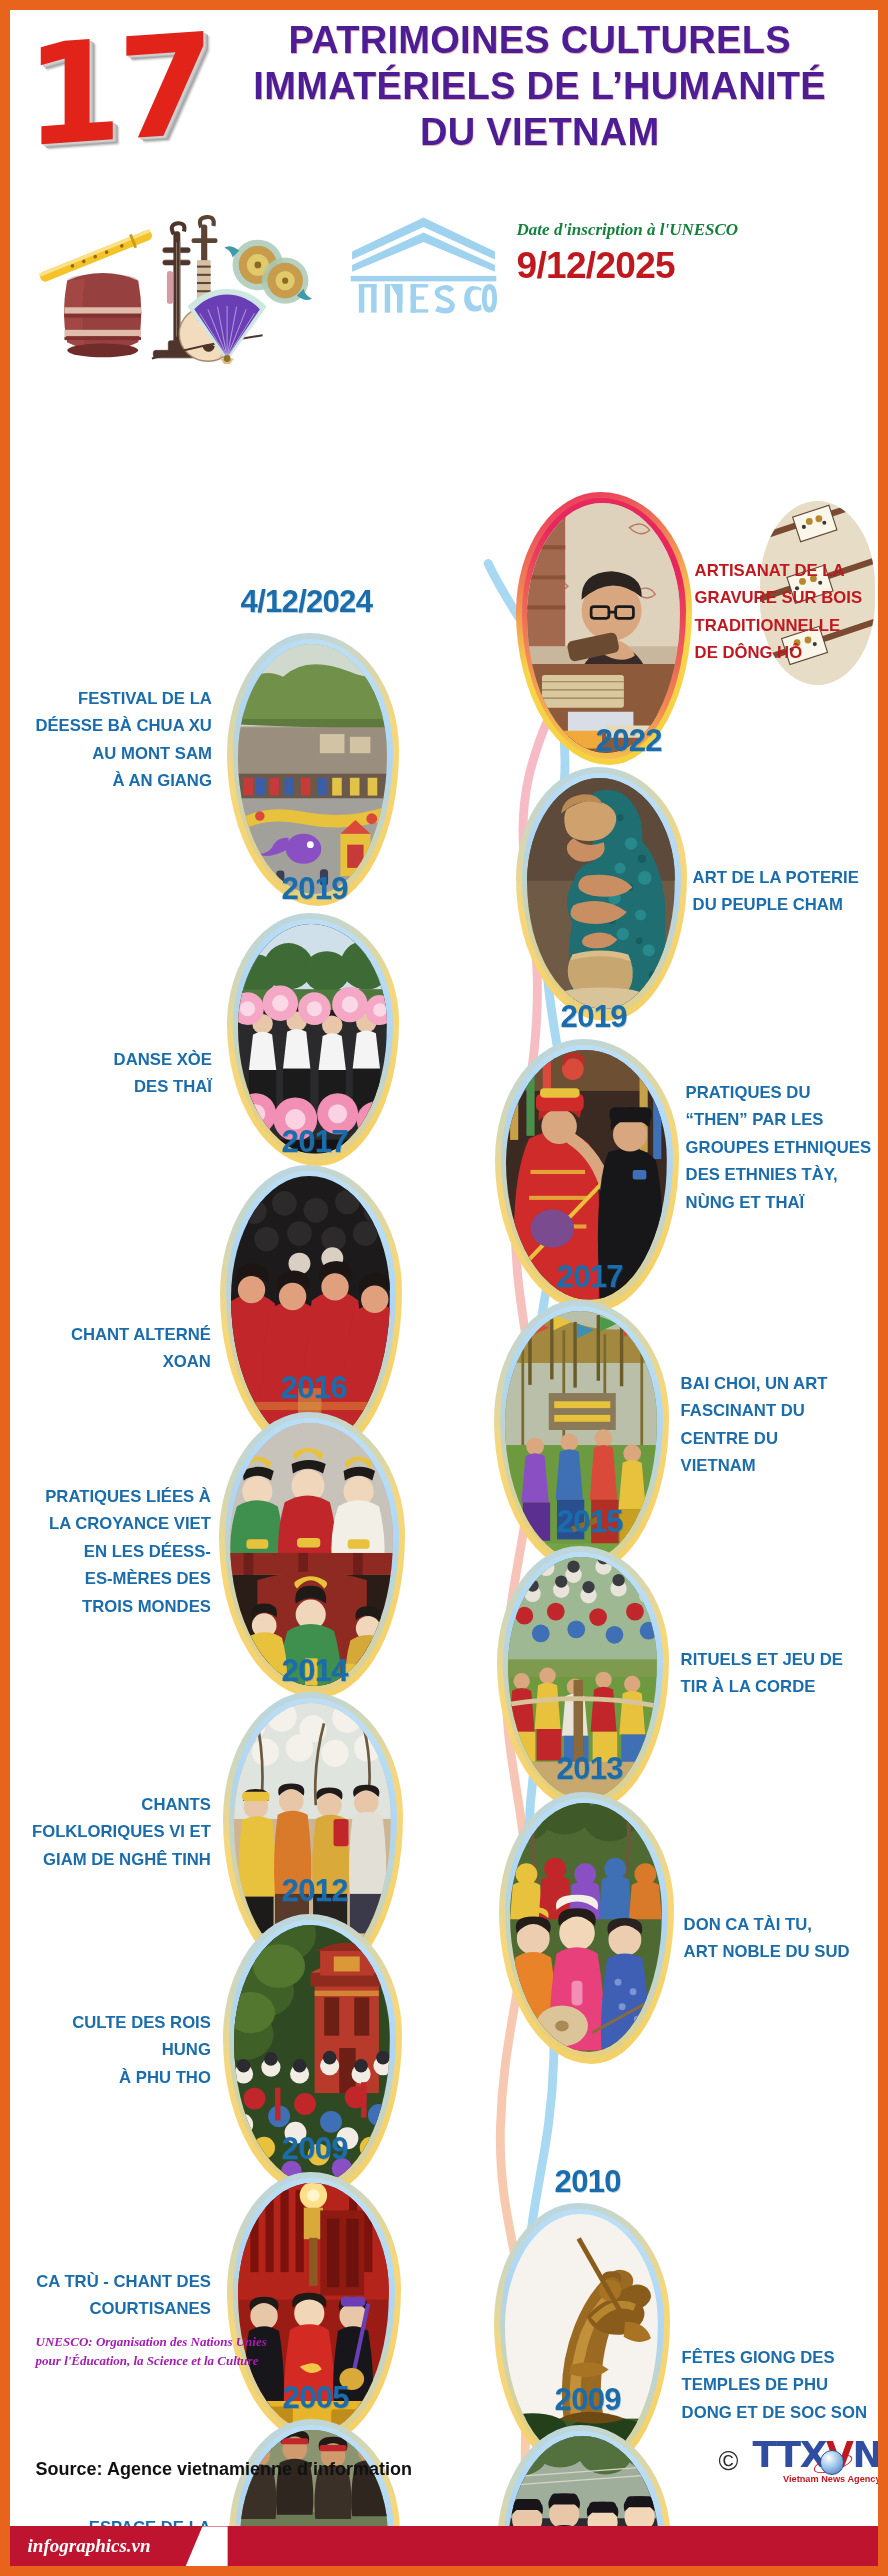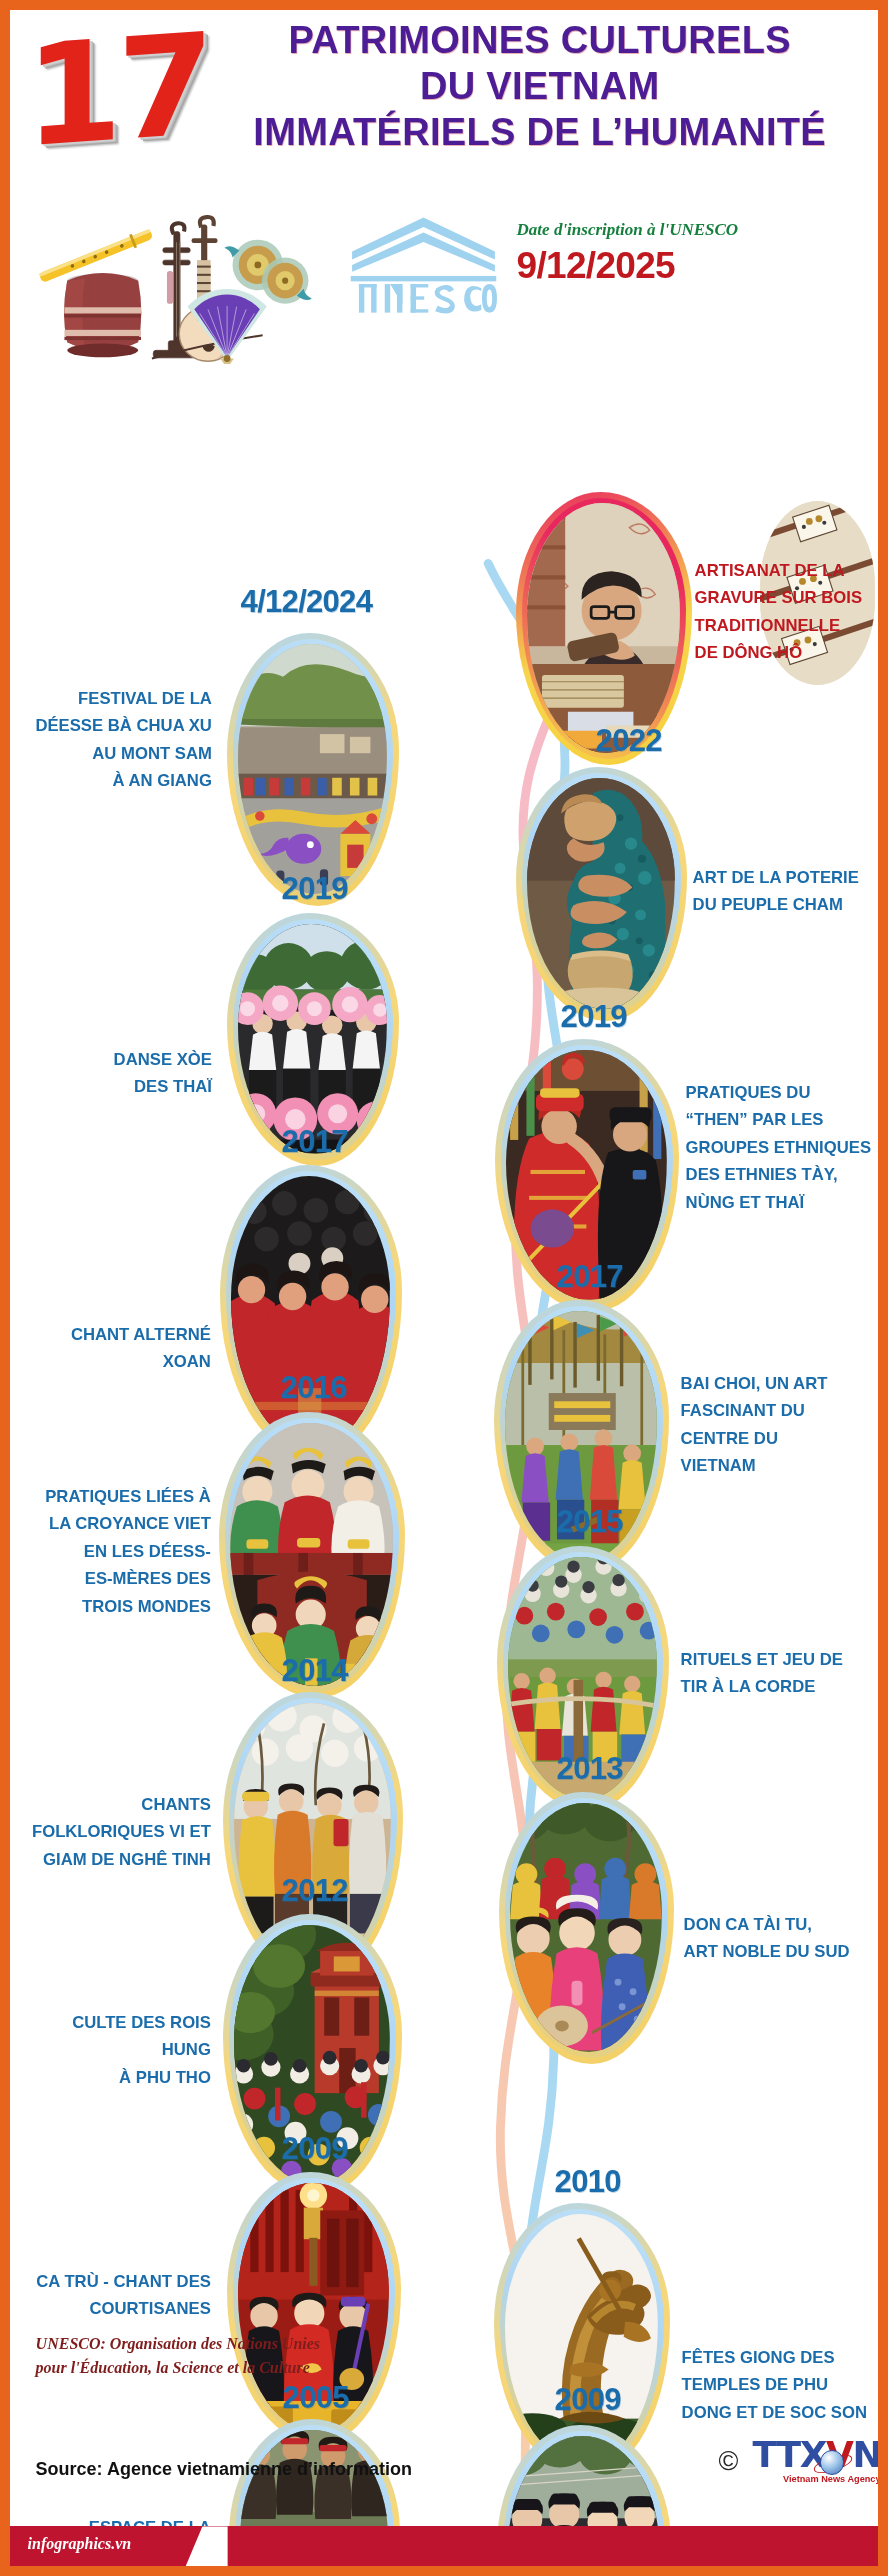--- a/index.html
+++ b/index.html
@@ -187,23 +187,23 @@
     background: #efe6d4;
   }
 
   
   .footnote {
     position: absolute;
     left: 26px;
     top: 2322px;
     font-family: "Liberation Serif", serif;
     font-style: italic;
-    font-size: 16px;
+    font-size: 13px;
     line-height: 1.5;
-    color: #7f1d1d;
+    color: #a21caf;
     font-weight: 600;
   }
   .source {
     position: absolute;
     left: 26px;
     top: 2449px;
     font-size: 18px;
     font-weight: bold;
     color: #111111;
     font-family: "Liberation Sans", sans-serif;
@@ -270,42 +270,42 @@
     background: #bf1430;
   }
   .bottom-bar .site {
     position: absolute;
     left: 18px;
     top: 8.2px;
     color: #ffffff;
     font-family: "Liberation Serif", serif;
     font-style: italic;
     font-weight: bold;
-    font-size: 16px;
+    font-size: 19px;
   }
   .bottom-bar .notch {
     position: absolute;
     left: 176px; top: 0;
     width: 42px; height: 40px;
     background: #ffffff;
     clip-path: polygon(40% 0, 100% 0, 100% 100%, 0 100%);
   }
 </style>
 </head>
 <body>
 
 <div id="poster">
 <div id="inner">
 
   <div class="header">
     <div class="big-number">17</div>
     <div class="title-block">
       <div>PATRIMOINES CULTURELS</div>
+      <div>IMMATÉRIELS DE L’HUMANITÉ</div>
       <div>DU VIETNAM</div>
-      <div>IMMATÉRIELS DE L’HUMANITÉ</div>
     </div>
   </div>
 
   <div class="instruments">
     <svg viewBox="0 0 430 240" width="294" height="164">
 
       <g transform="rotate(-22 110 85)">
         <rect x="22" y="74" width="175" height="15" rx="7" fill="#f5c327"></rect>
         <rect x="22" y="74" width="175" height="5" rx="2.5" fill="#fbe08a"></rect>
         <circle cx="72" cy="82" r="2.6" fill="#8a6a12"></circle>

